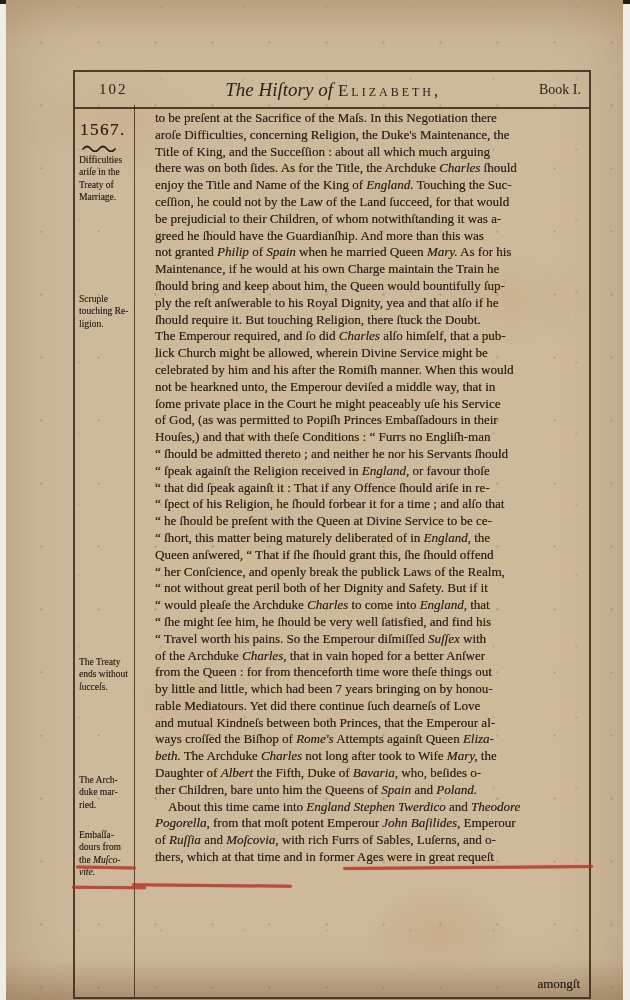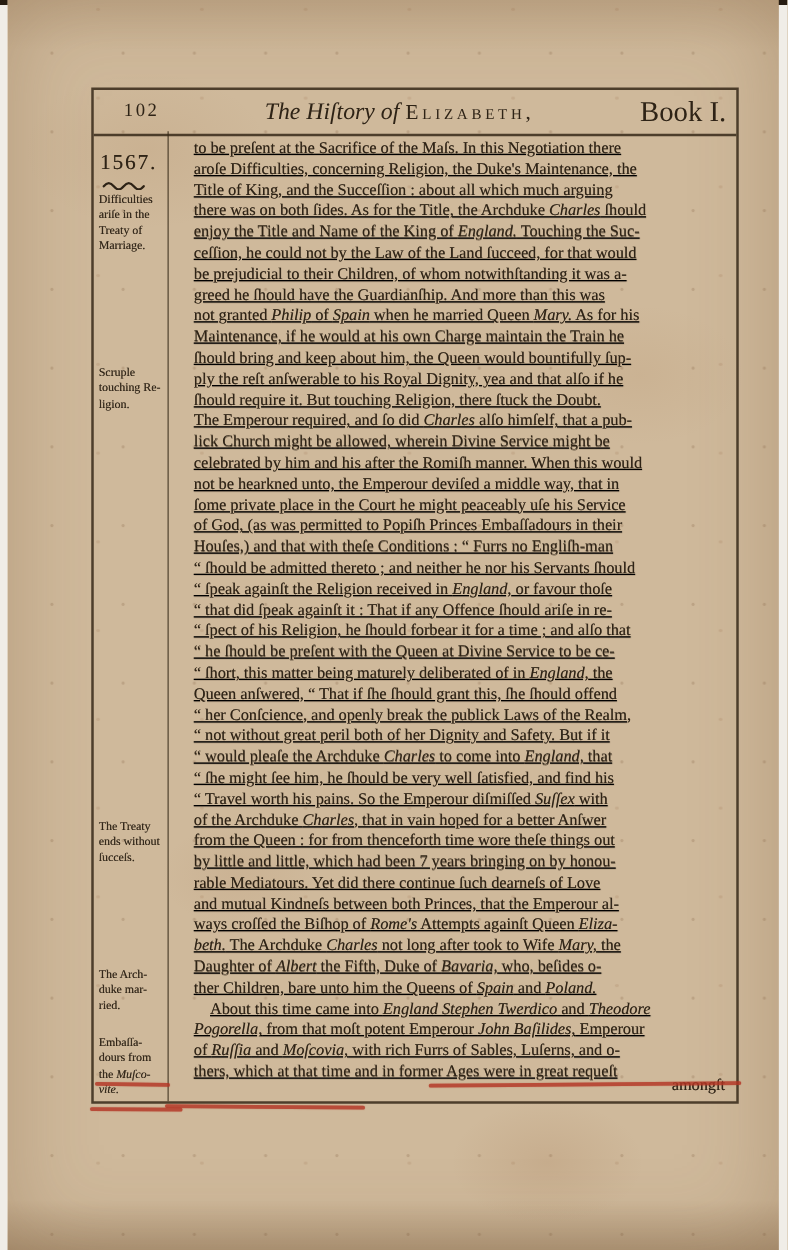--- a/index.html
+++ b/index.html
@@ -23,34 +23,34 @@
   .speckles{
     position:absolute;inset:0;pointer-events:none;
     background-image:
       radial-gradient(rgba(110,75,45,.20) 1px, transparent 1.5px),
       radial-gradient(rgba(140,90,55,.14) 1.2px, transparent 1.8px);
     background-size:57px 63px, 83px 71px;
     background-position:7px 11px, 31px 43px;
   }
   .top-edge{position:absolute;left:0;top:0;width:630px;height:4px;background:#261c11;}
   .frame{
-    position:absolute;left:67px;top:70px;width:518px;height:813px;
+    position:absolute;left:67px;top:70px;width:518px;height:929px;
     border:2px solid rgba(54,40,23,.85);
     box-sizing:border-box;
   }
   .header{
     height:35px;border-bottom:2px solid rgba(54,40,23,.85);
     display:flex;align-items:center;color:#2e2316;
   }
   .pagenum{margin-left:24px;font-size:15px;letter-spacing:2px;}
   .running-title{flex:1;text-align:center;white-space:nowrap;}
   .title-it{font-style:italic;font-size:19px;}
   .title-caps{font-variant:small-caps;font-size:17px;letter-spacing:3px;margin-left:5px;}
-  .book{margin-right:8px;font-size:23px;}
-  .content{position:absolute;top:33px;bottom:0;left:0;right:0;display:flex;text-decoration:underline;}
+  .book{margin-right:8px;font-size:14px;}
+  .content{position:absolute;top:33px;bottom:0;left:0;right:0;display:flex;}
   .margincol{width:60px;border-right:1.5px solid rgba(54,40,23,.8);position:relative;box-sizing:border-box;}
   .bodycol{flex:1;position:relative;padding:5px 0 0 7px;margin-left:13px;}
   .tline{font-size:13px;line-height:16.8px;white-space:nowrap;color:#2e2316;
          text-shadow:0.2px 0.2px 0.5px rgba(46,35,22,.6);}
   .tline.ind{padding-left:13px;}
   .it{font-style:italic;}
   .catchword{position:absolute;right:9px;bottom:5px;font-size:13px;color:#2e2316;
              text-shadow:0.2px 0.2px 0.5px rgba(46,35,22,.6);}
   .year{position:absolute;left:5px;font-size:17px;letter-spacing:1.5px;color:#2e2316;
         text-shadow:0.2px 0.2px 0.5px rgba(46,35,22,.6);}

